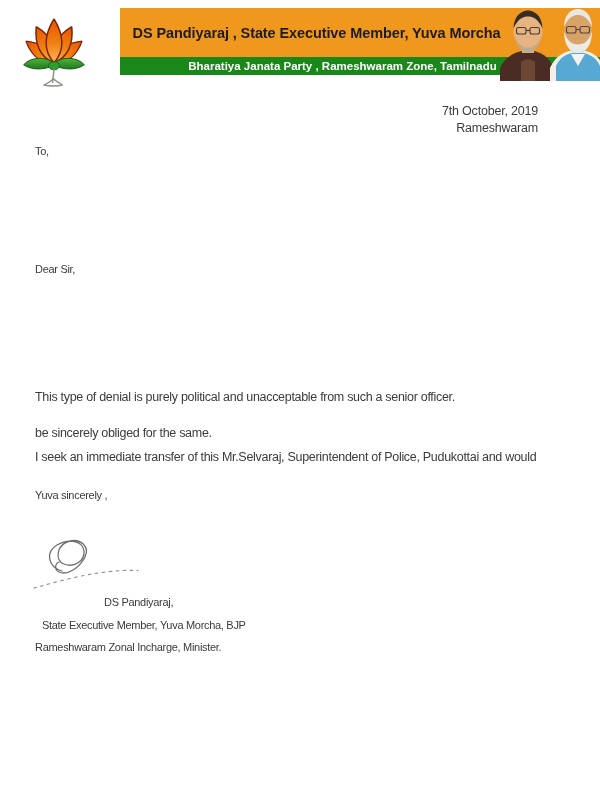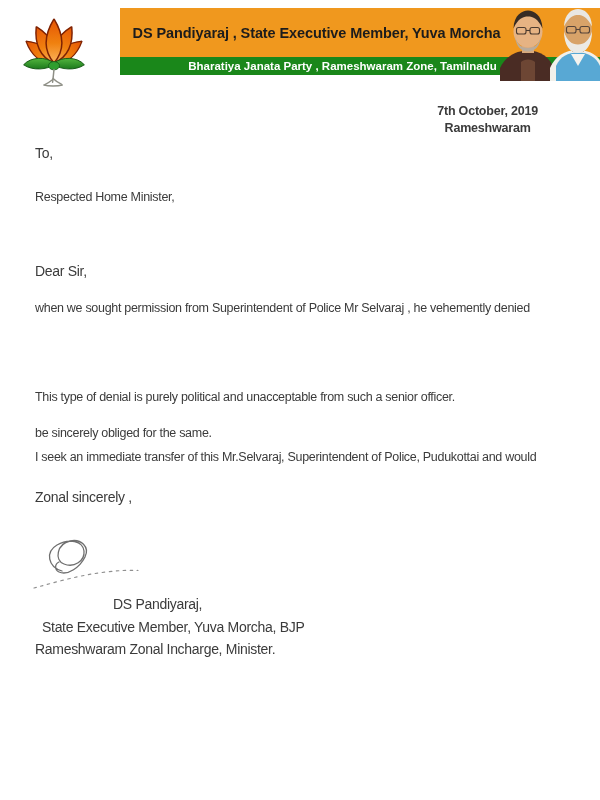--- a/index.html
+++ b/index.html
@@ -18,33 +18,33 @@
     display:flex;align-items:center;justify-content:center;padding-right:96px;box-sizing:border-box;
   }
   .banner-title{font-size:14.5px;font-weight:bold;color:#1c1c1c;letter-spacing:-0.1px;white-space:nowrap;}
   .banner-green{
     position:absolute;left:0;top:49px;right:0;height:18px;background:#1A871A;
     display:flex;align-items:center;justify-content:center;padding-right:44px;box-sizing:border-box;
   }
   .banner-subtitle{font-size:11.5px;font-weight:bold;color:#ffffff;white-space:nowrap;}
   .portraits{position:absolute;right:1px;bottom:-6px;width:112px;height:76px;}
   
-  .txt{position:absolute;font-size:14px;letter-spacing:-0.3px;white-space:nowrap;text-align:center;}
-  .date-block{position:absolute;top:103px;right:62px;text-align:center;font-size:12.5px;line-height:17px;letter-spacing:-0.2px;font-weight:bold;}
+  .txt{position:absolute;font-size:11px;letter-spacing:-0.3px;white-space:nowrap;text-align:center;}
+  .date-block{position:absolute;top:103px;right:62px;text-align:right;font-size:12.5px;line-height:17px;letter-spacing:-0.2px;}
   .to-label{top:145px;left:35px;}
   .recipient{position:absolute;top:186px;left:35px;font-size:12.5px;letter-spacing:-0.3px;line-height:22.5px;white-space:nowrap;}
   .greeting{top:263px;left:35px;}
   .para{position:absolute;left:35px;font-size:12.5px;letter-spacing:-0.3px;line-height:26px;}
   .para .line{white-space:nowrap;}
   .para-1{top:295px;}
   .para-2{top:384px;}
   .para-3{top:421px;line-height:24px;}
   .closing{top:489px;left:35px;}
   .signature-img{position:absolute;left:28px;top:527px;width:140px;height:68px;}
-  .sig-name{top:596px;left:113px;}
+  .sig-name{top:596px;left:104px;}
   .sig-title-1{top:619px;left:42px;}
   .sig-title-2{top:641px;left:35px;}
 </style>
 </head>
 <body>
 
 <div class="page">
 
   <header class="letterhead">
 
@@ -128,39 +128,37 @@
   <main>
 
     <div class="date-block">
       <div>7th October, 2019</div>
       <div>Rameshwaram</div>
     </div>
 
     <div class="txt to-label">To,</div>
 
     <div class="recipient">
-      <div>Respected Home Minister,</div>
     </div>
 
     <div class="txt greeting">Dear Sir,</div>
 
     <div class="para para-1">
-      <div class="line">when we sought permission from Superintendent of Police Mr Selvaraj , he vehemently denied</div>
     </div>
 
     <div class="para para-2">
       <div class="line">This type of denial is purely political and unacceptable from such a senior officer.</div>
     </div>
 
     <div class="para para-3">
       <div class="line">be sincerely obliged for the same.</div>
       <div class="line">I seek an immediate transfer of this Mr.Selvaraj, Superintendent of Police, Pudukottai  and would</div>
     </div>
 
-    <div class="txt closing">Zonal sincerely ,</div>
+    <div class="txt closing">Yuva sincerely ,</div>
 
     <svg class="signature-img" viewBox="0 0 140 68" aria-hidden="true">
       <path d="M34,44 C20,40 17,25 29,18 C41,11 55,14 56,24 C57,34 46,41 36,37 C26,33 29,17 42,14 C53,11.5 62,20 57,30 C52,40 40,49 31,45 C26.5,43 26.5,37 31,35" fill="none" stroke="#6f6f6f" stroke-width="1.3" stroke-linecap="round"></path>
       <path d="M6,61 C28,55 52,48 78,45 C90,43.5 100,43 110,43.5" fill="none" stroke="#909090" stroke-width="1.2" stroke-dasharray="2.5 4.5" stroke-linecap="round"></path>
     </svg>
 
     <div class="txt sig-name">DS Pandiyaraj,</div>
     <div class="txt sig-title-1">State Executive Member, Yuva Morcha, BJP</div>
     <div class="txt sig-title-2">Rameshwaram Zonal Incharge, Minister.</div>
 

